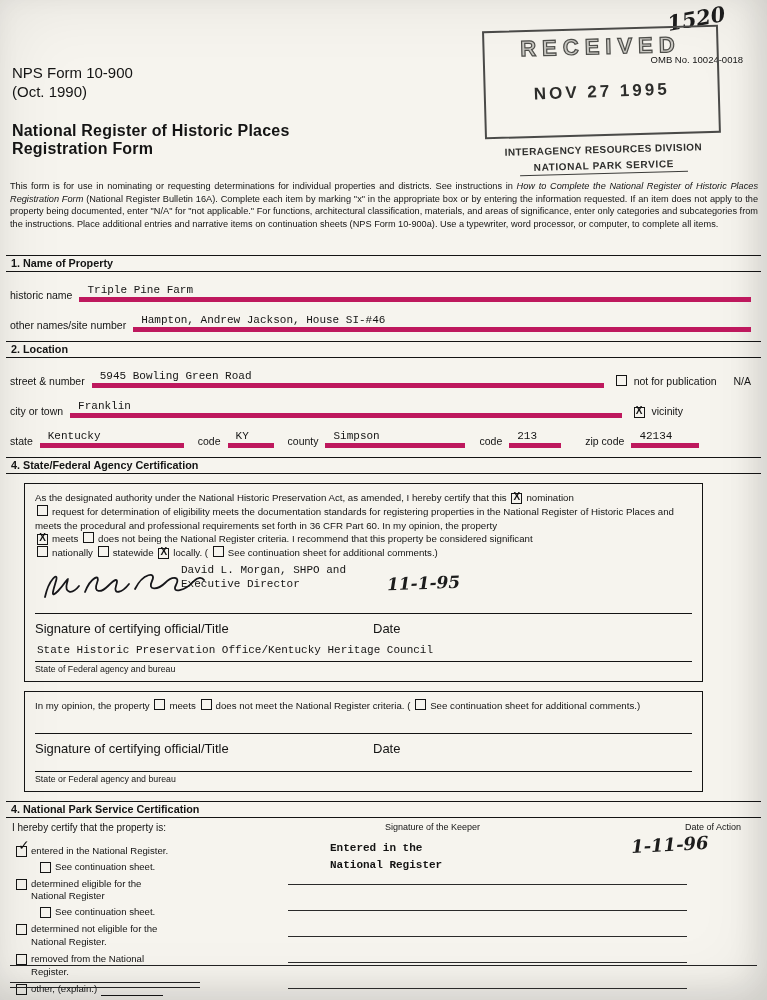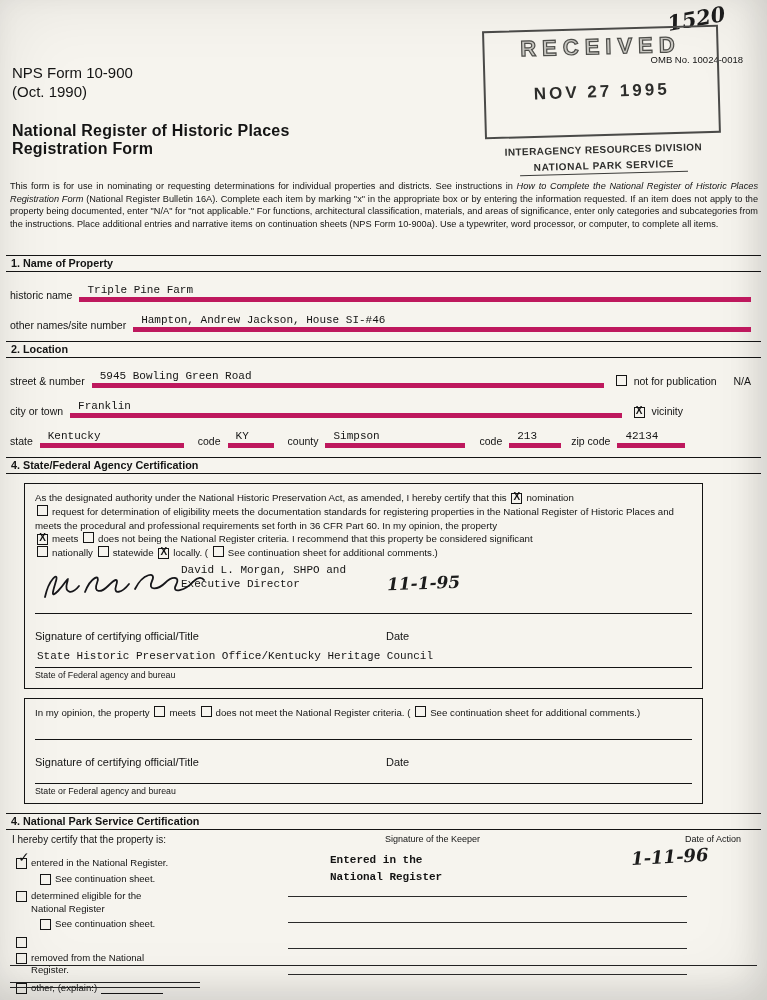--- a/index.html
+++ b/index.html
@@ -51,21 +51,21 @@
   .cb i.check{font-size:14px;font-weight:normal;transform:translate(1px,-6px);font-family:"DejaVu Serif",serif;}
 
   
   .certbox{border:1.3px solid #141414;margin:9px 64px 0 24px;padding:7px 10px 6px;font-size:9.7px;line-height:1.42;}
   .certp{margin:0;}
   .sigarea{position:relative;height:48px;margin-top:3px;}
   .scrawl{position:absolute;left:4px;top:4px;}
   .sigtyped{position:absolute;left:146px;top:0;line-height:1.3;}
   .sigdate{position:absolute;left:352px;top:8px;font-size:17px;transform:rotate(-2deg);}
   .boxrule{border-top:1px solid #141414;margin-top:2px;}
-  .sublabels{display:flex;font-size:11px;margin-top:15px;gap:13px;}
+  .sublabels{display:flex;font-size:13px;margin-top:6px;}
   .sublabels .l1{width:338px;}
   .agencyline{margin-top:5px;padding-left:2px;}
   .sublabel{font-size:8.8px;margin-top:1px;}
   .gap18{height:18px;} .gap10{height:10px;}
 
   
   .s4{position:relative;margin:4px 12px 0;height:208px;font-size:9.6px;}
   .s4head{display:flex;align-items:flex-start;}
   .s4head .c1{width:262px;font-size:10px;}
   .s4head .c2{flex:1;text-align:center;font-size:9px;}
@@ -140,21 +140,21 @@
     </div>
     <div class="frow">
       <span class="lbl">state</span>
       <span class="fill fixed" style="width:132px"><span class="typed">Kentucky</span></span>
       <span class="lbl" style="margin-left:14px">code</span>
       <span class="fill fixed" style="width:34px"><span class="typed">KY</span></span>
       <span class="lbl" style="margin-left:14px">county</span>
       <span class="fill fixed" style="width:128px"><span class="typed">Simpson</span></span>
       <span class="lbl" style="margin-left:14px">code</span>
       <span class="fill fixed" style="width:40px"><span class="typed">213</span></span>
-      <span class="lbl" style="margin-left:10px">zip code</span>
+      <span class="lbl" style="margin-left:24px">zip code</span>
       <span class="fill fixed" style="width:56px"><span class="typed">42134</span></span>
     </div>
 
     <div class="sechdr">4. State/Federal Agency Certification</div>
 
     <div class="certbox">
       <p class="certp">
         <span>As the designated authority under the National Historic Preservation Act, as amended, I hereby certify that this</span>
         <span class="cb"><i>X</i></span><span>nomination</span>
         <br>
@@ -239,20 +239,22 @@
         <div class="opt sub">
           <span class="cb">
               <i></i>
             </span>
           <span class="ol">See continuation sheet.</span>
         </div>
         <div class="opt">
           <span class="cb">
               <i></i>
             </span>
+          <span class="ol">determined not eligible for the
+National Register.</span>
         </div>
         <div class="opt">
           <span class="cb">
               <i></i>
             </span>
           <span class="ol">removed from the National
 Register.</span>
         </div>
         <div class="opt">
           <span class="cb">

